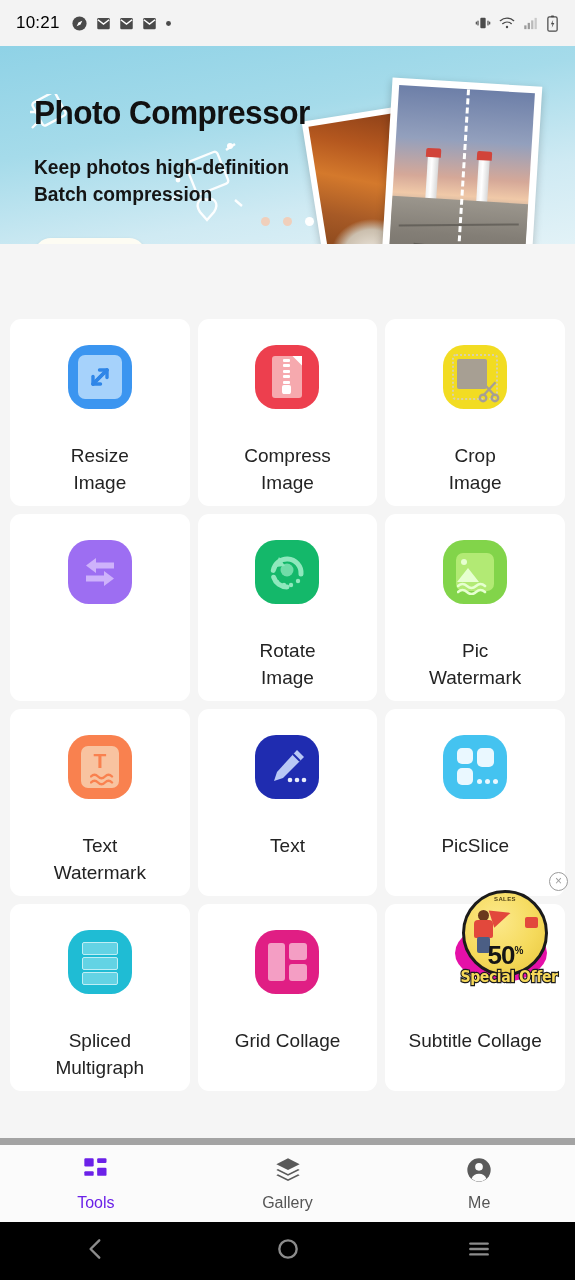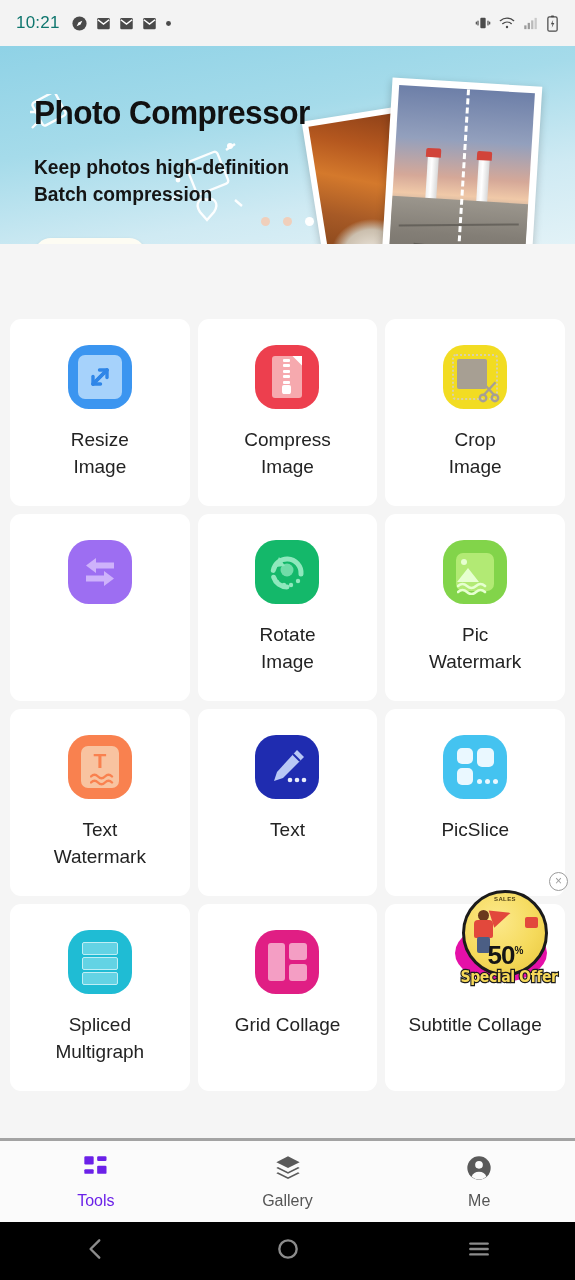--- a/index.html
+++ b/index.html
@@ -12,21 +12,21 @@
   }
 
   
   .statusbar{
     height:46px; width:100%;
     background:#f3f3f3;
     display:flex; align-items:center;
     padding:0 16px;
   }
   .sb-left{ display:flex; align-items:center; gap:8px; }
-  .sb-time{ font-size:17px; color:#0f766e; letter-spacing:.2px; margin-right:3px;}
+  .sb-time{ font-size:17px; color:#000000; letter-spacing:.2px; margin-right:3px;}
   .sb-right{ margin-left:auto; display:flex; align-items:center; gap:8px; }
   .ico{ display:block; }
 
   
   .banner{
     position:relative;
     height:198px; width:100%;
     background:linear-gradient(170deg,#8fd2e6 0%,#a5dbea 38%,#cfeaf3 72%,#e2f2f7 100%);
     overflow:hidden;
   }
@@ -131,20 +131,21 @@
     display:grid; grid-template-columns:repeat(3,1fr);
     gap:8px;
     background:#f5f5f5;
   }
   .card{
     background:#fff; border-radius:11px;
     height:187px;
     display:flex; flex-direction:column;
     align-items:center; justify-content:flex-start;
     padding-top:26px;
+    gap:16px;
   }
   .card-icon{
     width:64px;height:64px;border-radius:21px;
     position:relative; flex:none;
   }
   .card-label{
     margin-top:17px;
     font-size:19px; line-height:27px;
     color:#232323; text-align:center;
     white-space:pre-line;
@@ -246,21 +247,21 @@
     letter-spacing:-.5px;
     z-index:2;
     font-family:"DejaVu Sans", sans-serif;
     transform:scaleX(.94);
   }
 
   
   .bottomnav{
     position:absolute; left:0;right:0; bottom:58px;
     height:84px; background:#fbfbfb;
-    border-top:3px solid #a3a3a3;
+    border-top:7px solid #a3a3a3;
     display:flex; align-items:center;
   }
   .nav-item{
     flex:1; display:flex; flex-direction:column;
     align-items:center; gap:6px;
   }
   .nav-label{ font-size:16px; color:#555; }
   .nav-item.active .nav-label{ color:#6b21e8; }
 
   

